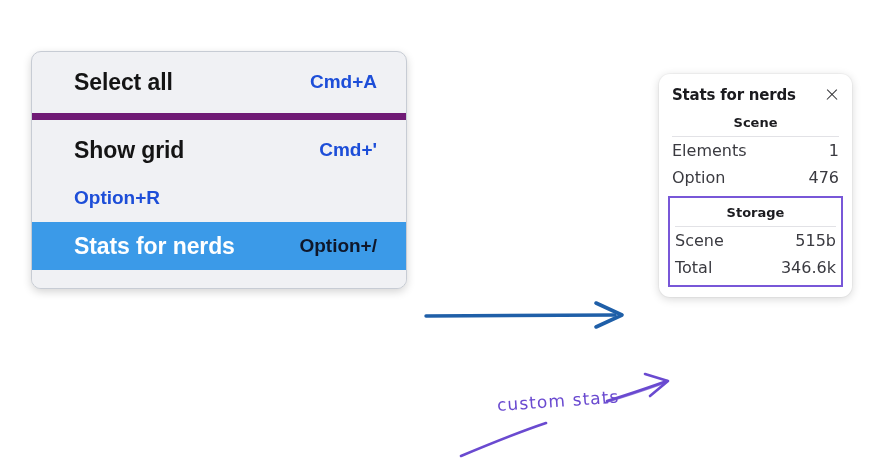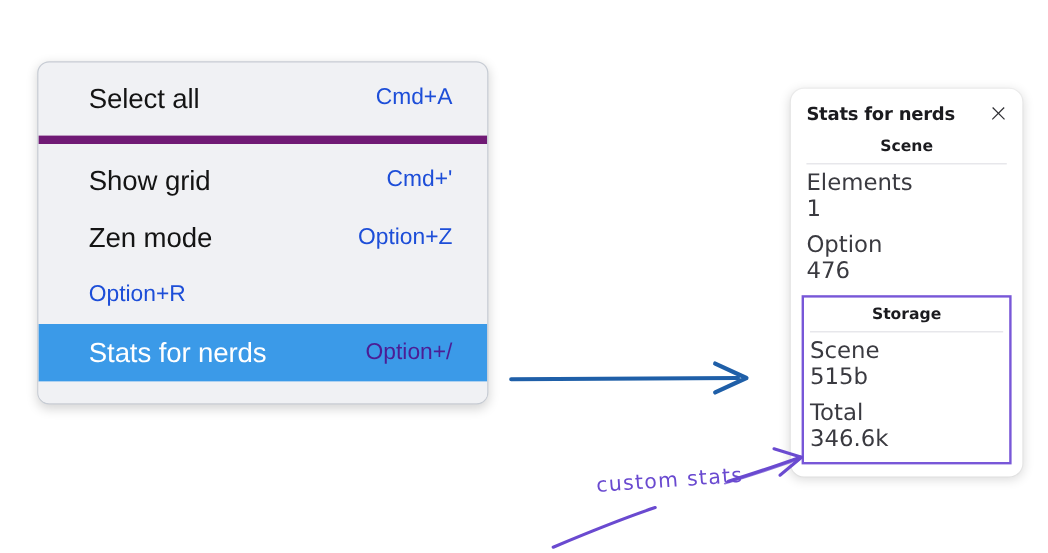--- a/index.html
+++ b/index.html
@@ -19,20 +19,21 @@
   #context-menu {
     position: absolute;
     left: 31px;
     top: 51px;
     width: 374px;
     background: #f0f1f4;
     border: 1px solid #c7ccd4;
     border-radius: 10px;
     box-shadow: 0 3px 9px rgba(0,0,0,0.17);
     overflow: hidden;
+    font-weight: bold;
   }
   .menu-group {
     padding: 6px 0 7px 0;
   }
   .menu-group + .menu-group {
     border-top: 7px solid #701a75;
   }
   .menu-group.group-bottom {
     padding-bottom: 0;
   }
@@ -53,21 +54,21 @@
     color: #141414;
     letter-spacing: -0.1px;
     white-space: nowrap;
   }
   .menu-shortcut {
     font-size: 19px;
     color: #1d4ed8;
     white-space: nowrap;
   }
   .menu-row.highlight .menu-label { color: #ffffff; }
-  .menu-row.highlight .menu-shortcut { color: #4c1d95; text-align: right; }
+  .menu-row.highlight .menu-shortcut { color: #0f172a; text-align: right; }
   .menu-tail {
     height: 18px;
     background: #f0f1f4;
   }
 
   
   #stats-card {
     position: absolute;
     left: 659px;
     top: 74px;
@@ -119,24 +120,23 @@
   }
   .section-rule {
     height: 1px;
     background: #e2e2e6;
     margin: 0 4px;
   }
   .stat-row {
     display: flex;
     justify-content: space-between;
     align-items: flex-start;
-    font-size: 19px;
+    font-size: 16px;
     color: #3a3a40;
     padding: 4px 4px 4px 4px;
-    flex-direction: column;
   }
   .stat-key { white-space: nowrap; }
   .stat-val { white-space: nowrap; }
 
   .highlight-box {
     border: 2px solid #7857d8;
     margin: 5px 0 0 0;
     padding: 0 1px 4px 1px;
   }
   .version-line {
@@ -175,24 +175,20 @@
     <div class="menu-row">
       <span class="menu-label">Select all</span>
       <span class="menu-shortcut">Cmd+A</span>
     </div>
   </div>
 
   <div class="menu-group group-bottom">
     <div class="menu-row">
       <span class="menu-label">Show grid</span>
       <span class="menu-shortcut">Cmd+'</span>
-    </div>
-    <div class="menu-row">
-      <span class="menu-label">Zen mode</span>
-      <span class="menu-shortcut">Option+Z</span>
     </div>
     <div class="menu-row">
       <span class="menu-shortcut">Option+R</span>
     </div>
     <div class="menu-row highlight">
       <span class="menu-label">Stats for nerds</span>
       <span class="menu-shortcut">Option+/</span>
     </div>
     <div class="menu-tail"></div>
   </div>

